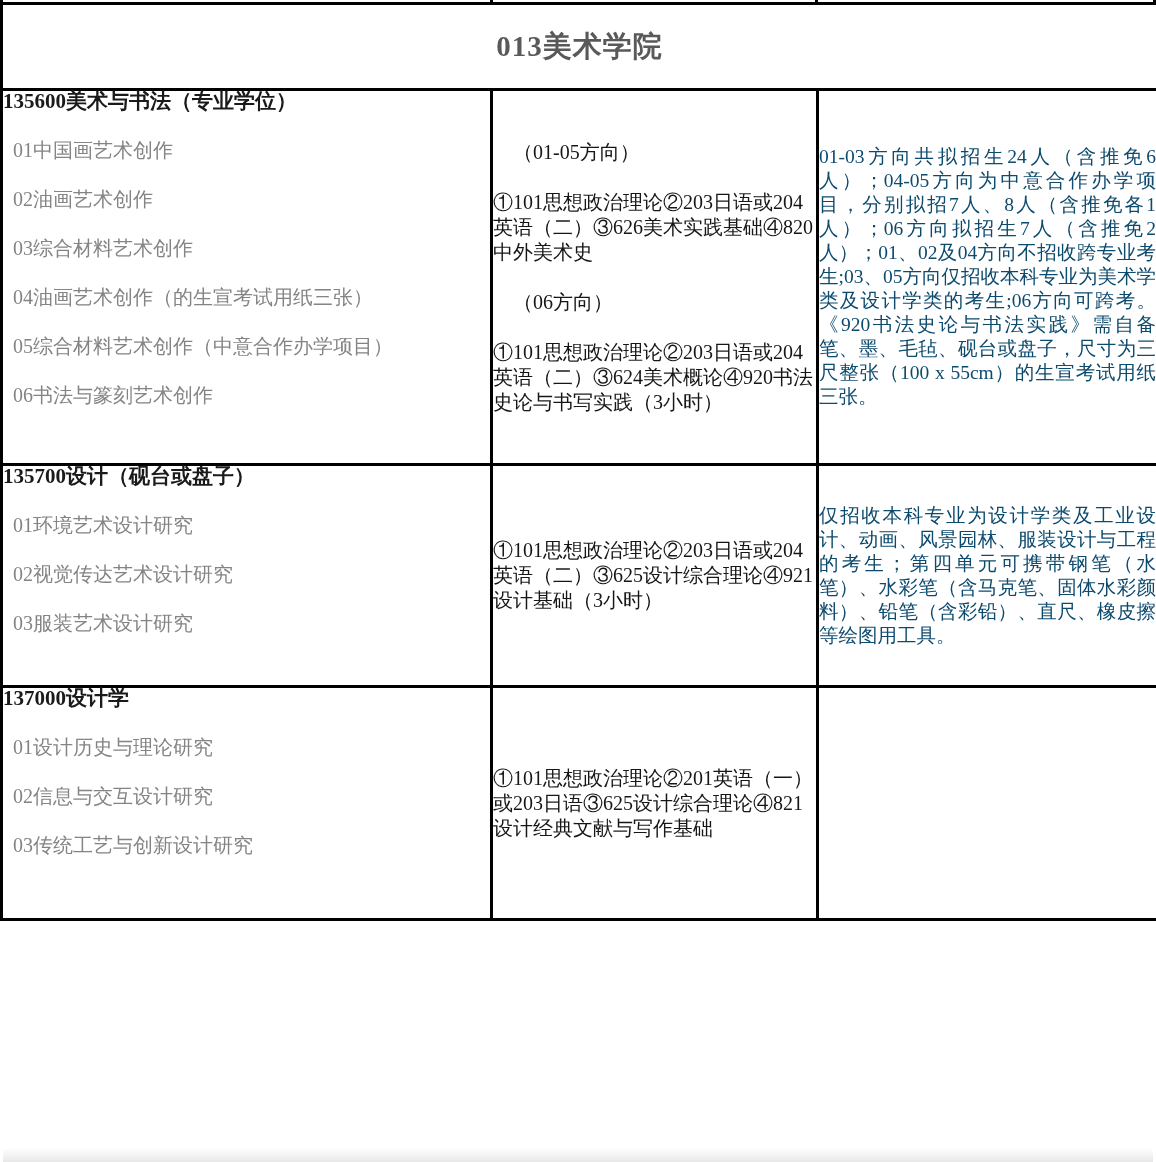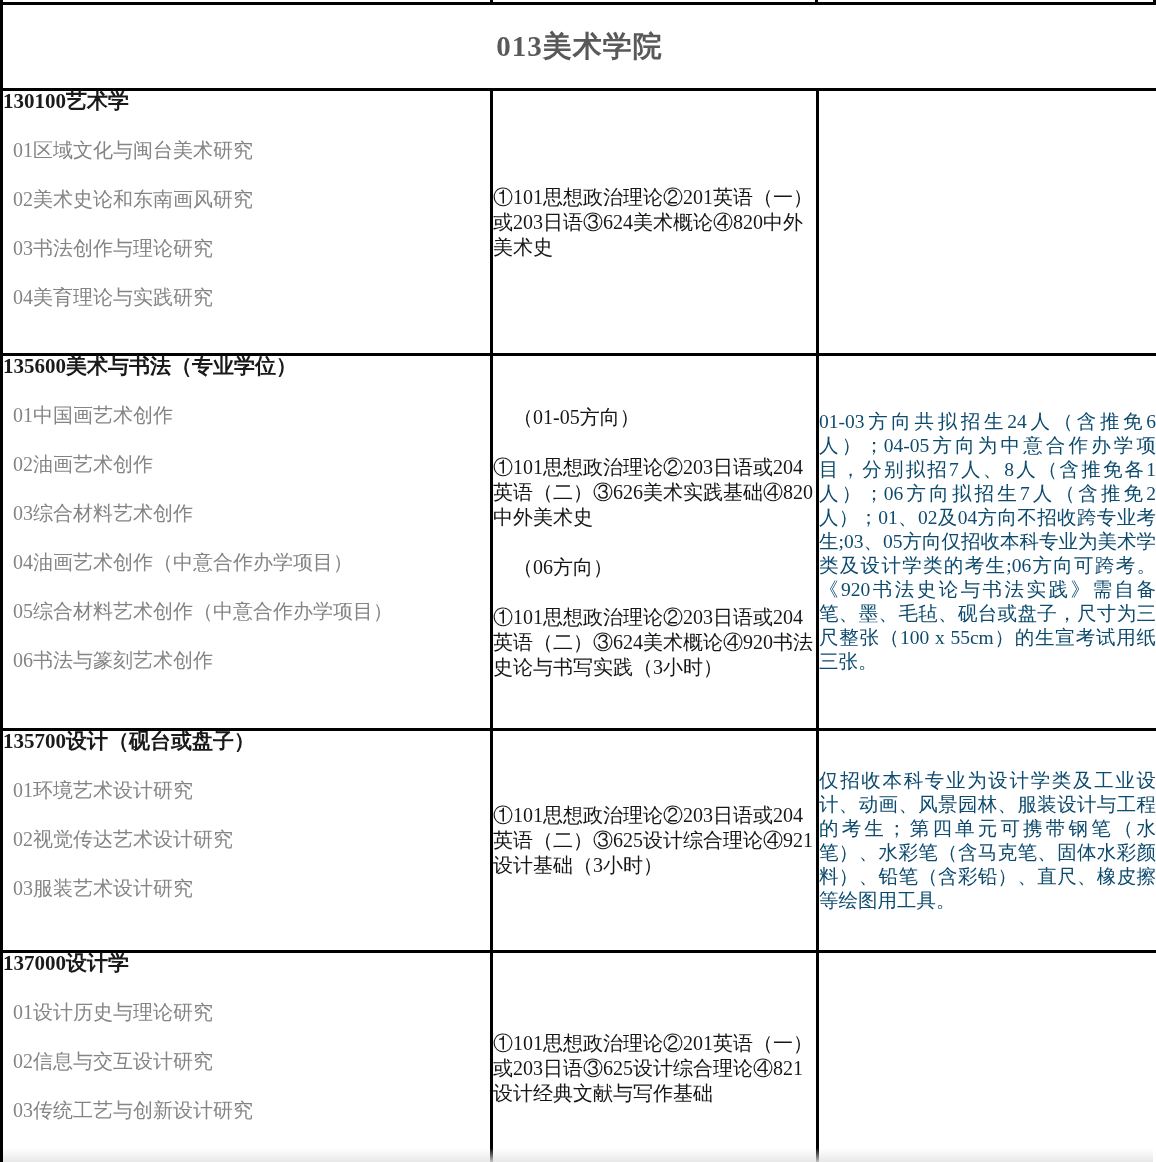--- a/index.html
+++ b/index.html
@@ -122,43 +122,28 @@
       <col style="width:490px">
       <col style="width:326px">
       <col style="width:340px">
     </colgroup>
 
     <tbody>
         <tr>
       <td class="header-cell" colspan="3">013美术学院</td>
     </tr>
 
-    <tr class="r1">
-      <td class="col-left">
-        <div class="program">130100艺术学</div>
-        <div class="direction">01区域文化与闽台美术研究</div>
-        <div class="direction">02美术史论和东南画风研究</div>
-        <div class="direction">03书法创作与理论研究</div>
-        <div class="direction">04美育理论与实践研究</div>
-      </td>
-      <td class="col-mid">
-        <div class="exam-p">①101思想政治理论②201英语（一）或203日语③624美术概论④820中外美术史</div>
-      </td>
-      <td class="col-note">
-        <div></div>
-      </td>
-    </tr>
 
     <tr class="r2">
       <td class="col-left">
         <div class="program">135600美术与书法（专业学位）</div>
         <div class="direction">01中国画艺术创作</div>
         <div class="direction">02油画艺术创作</div>
         <div class="direction">03综合材料艺术创作</div>
-        <div class="direction">04油画艺术创作（中意合作办学项目）</div>
+        <div class="direction">04油画艺术创作（的生宣考试用纸三张）</div>
         <div class="direction">05综合材料艺术创作（中意合作办学项目）</div>
         <div class="direction">06书法与篆刻艺术创作</div>
       </td>
       <td class="col-mid">
         <div class="exam-p dir-label">（01-05方向）</div>
         <div class="exam-p">①101思想政治理论②203日语或204英语（二）③626美术实践基础④820中外美术史</div>
         <div class="exam-p dir-label">（06方向）</div>
         <div class="exam-p">①101思想政治理论②203日语或204英语（二）③624美术概论④920书法史论与书写实践（3小时）</div>
       </td>
       <td class="col-note">

